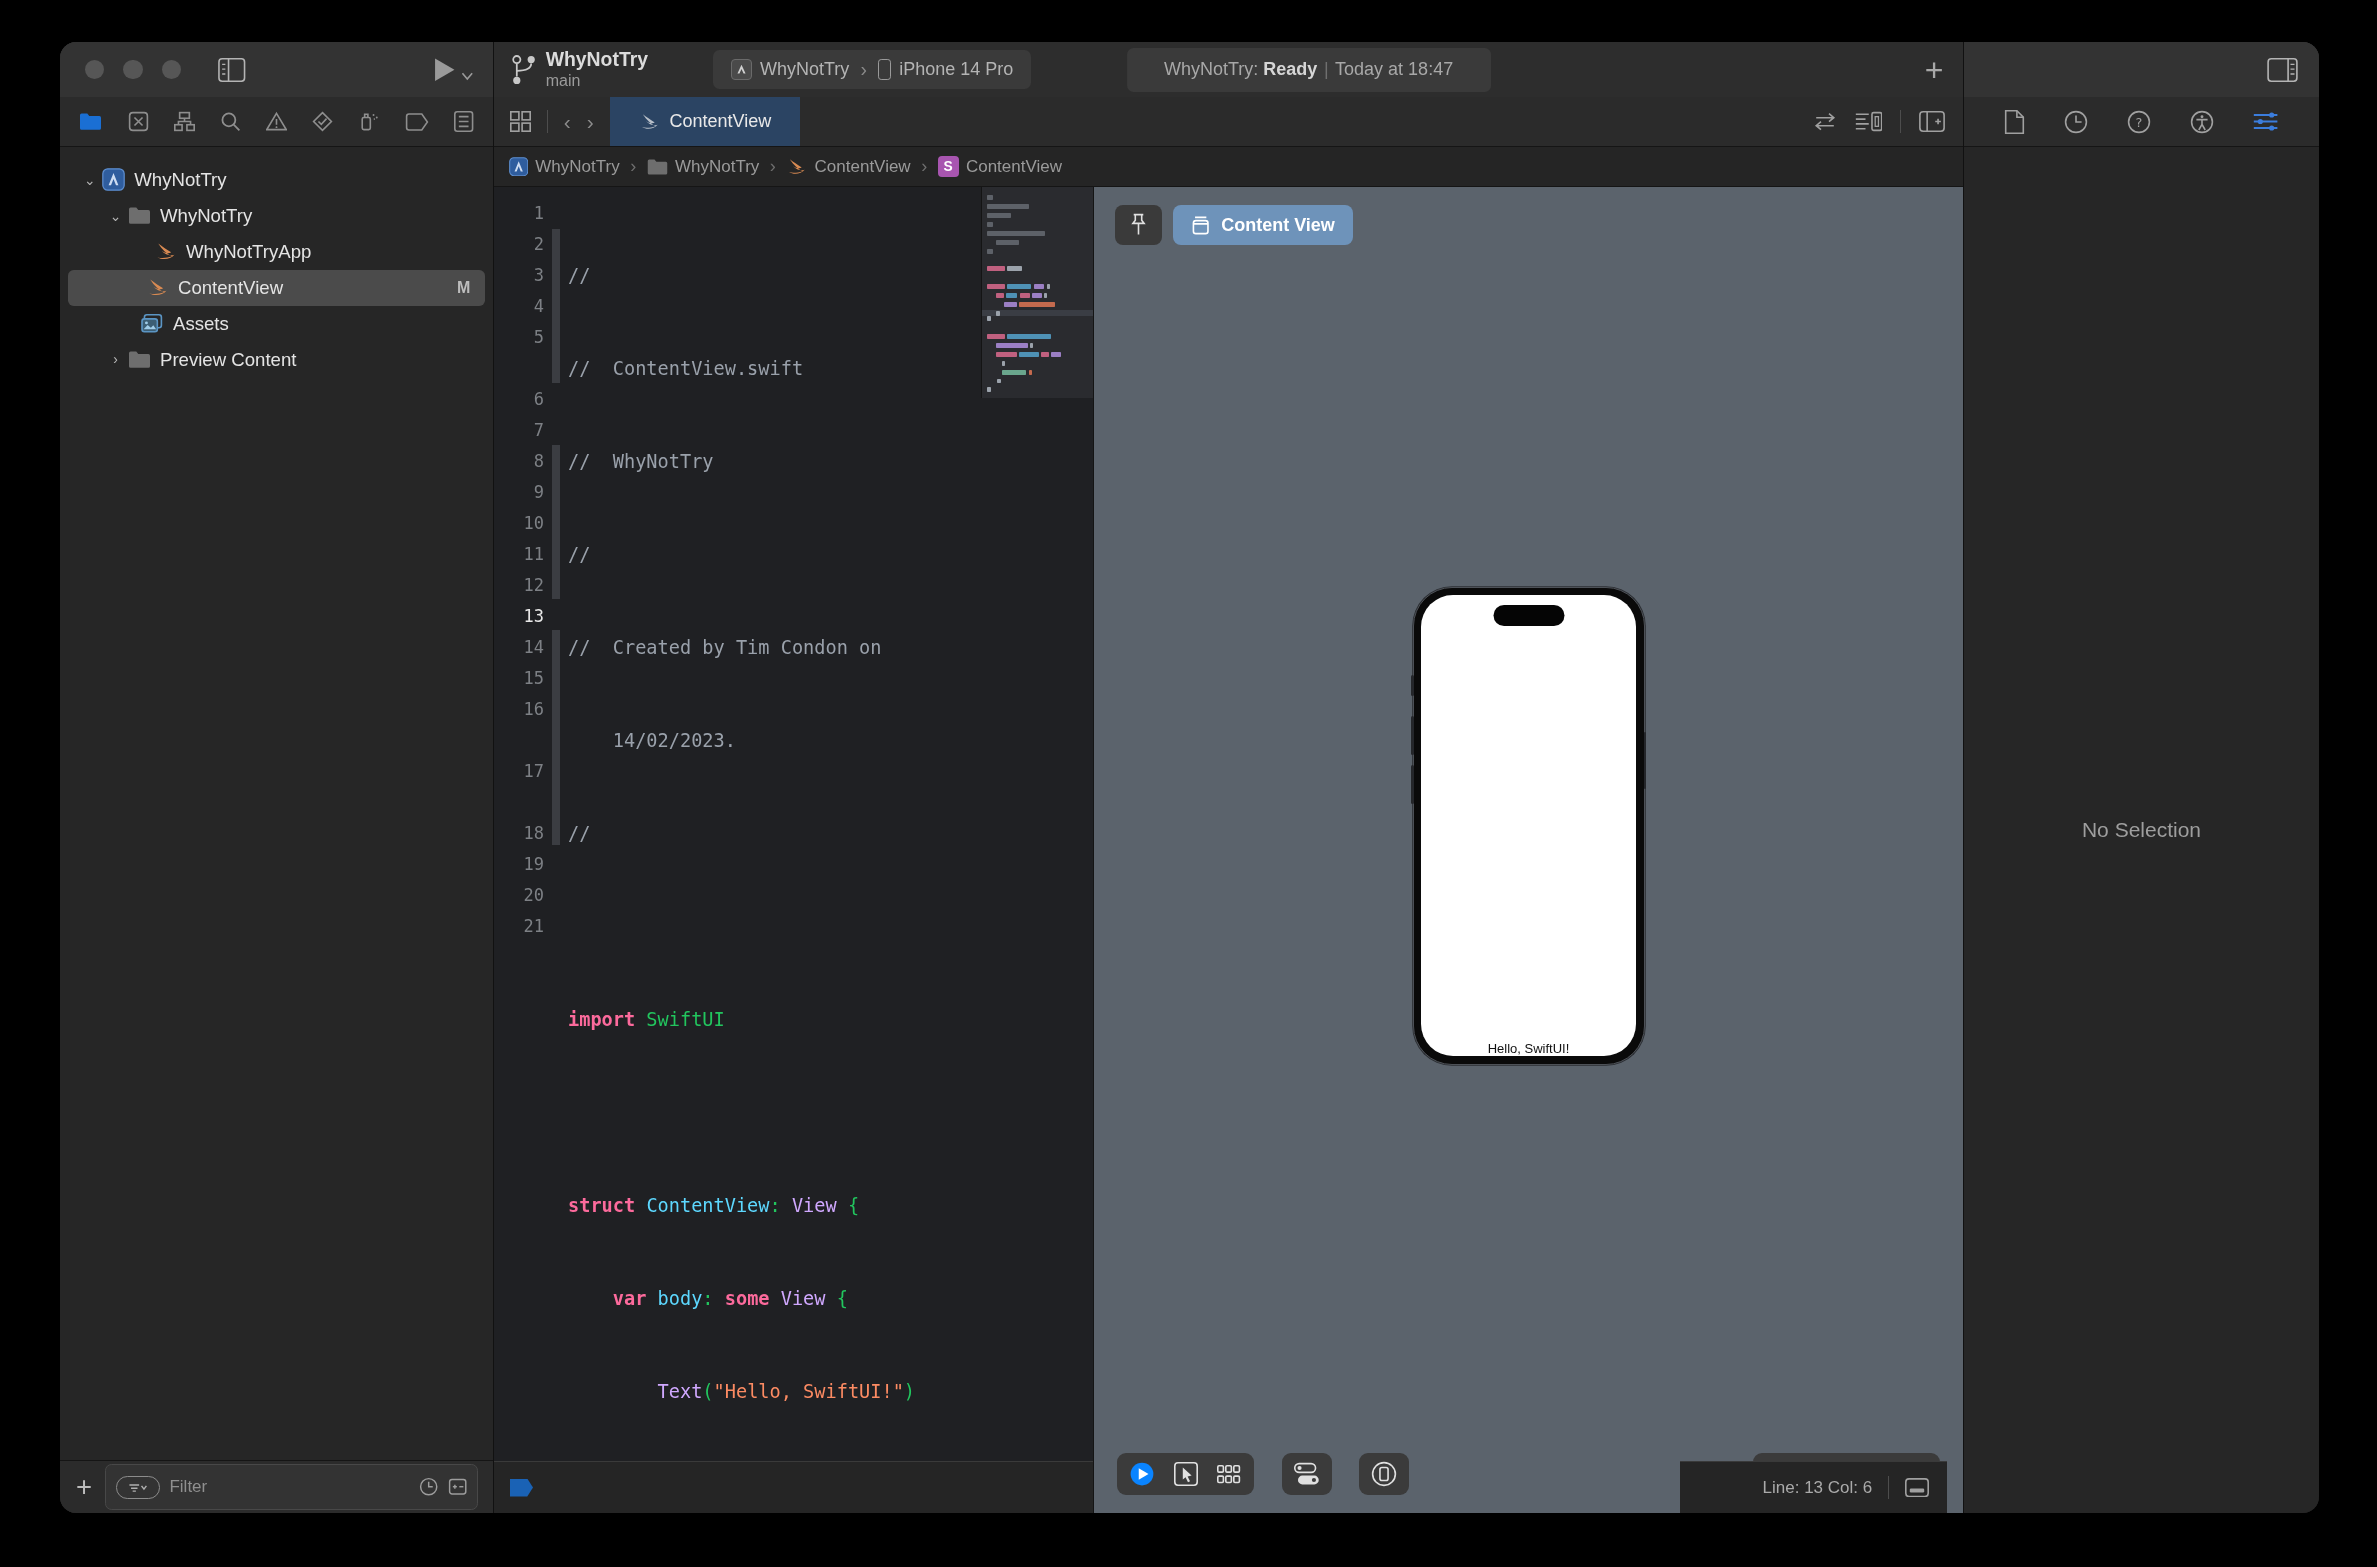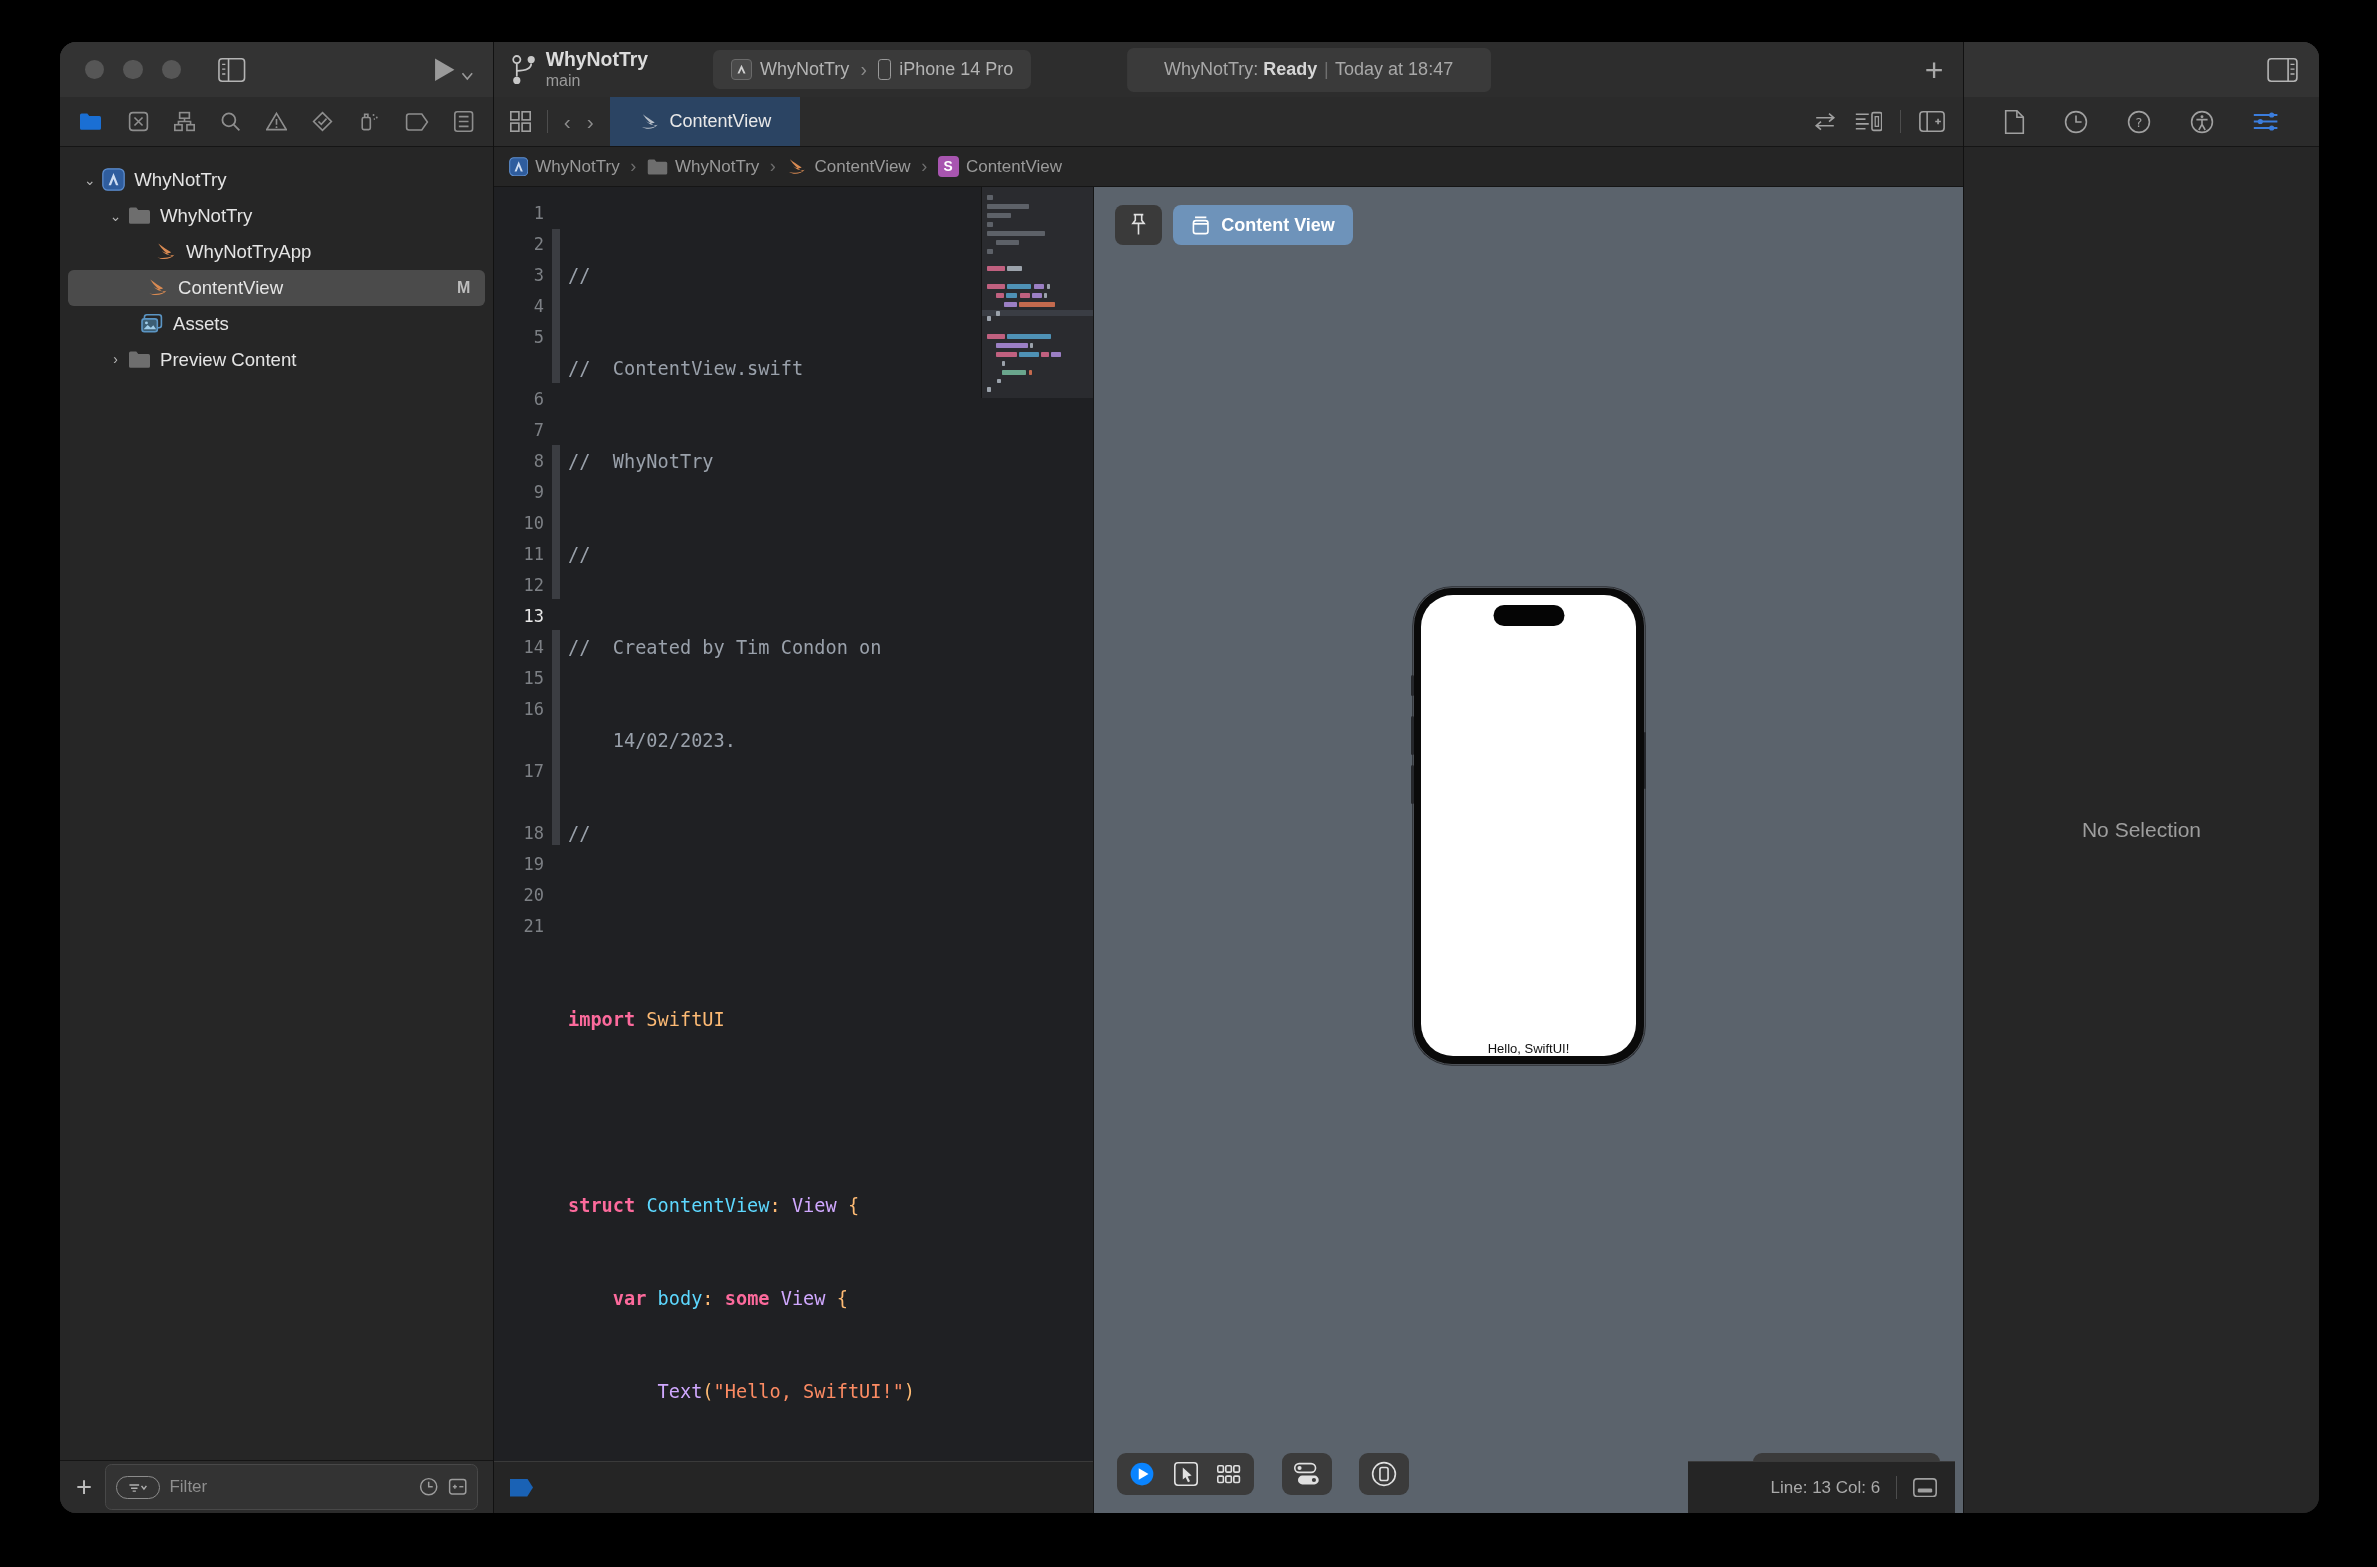--- a/index.html
+++ b/index.html
@@ -232,21 +232,21 @@
     white-space: pre;
     overflow: hidden;
     padding-left: 8px;
   }
   .cline { height: 31px; }
   .cmt { color: #9aa1ab; }
   .kw  { color: #fc6a9c; font-weight: bold; }
   .typ { color: #5dd8ff; }
   .pur { color: #d0a8ff; }
   .str { color: #fc8b63; }
-  .pln { color: #fdba74; }
+  .pln { color: #22c55e; }
   .minimap {
     position: absolute; right: 0; top: 0;
     width: 112px; height: 211px;
     background: #2a2b2f;
     border-left: 0.8px solid #141414;
     padding: 8px 4.9px;
     overflow: hidden;
   }
   .mm-row { height: 5.7px; margin-bottom: 3.2px; display: flex; gap: 2.4px; align-items: center;}
   .mm { height: 4.9px; border-radius: 0.8px; }
@@ -946,21 +946,21 @@
                 <svg width="24" height="24" viewBox="0 0 30 30">
                   <circle cx="12" cy="12" r="9" fill="none" stroke="#e0e0e0" stroke-width="2"></circle>
                   <line x1="8" y1="12" x2="16" y2="12" stroke="#e0e0e0" stroke-width="2"></line>
                   <line x1="12" y1="8" x2="12" y2="16" stroke="#e0e0e0" stroke-width="2"></line>
                   <line x1="18.5" y1="18.5" x2="27" y2="27" stroke="#e0e0e0" stroke-width="2.4"></line>
                 </svg>
               </div>
             </div>
           </div>
 
-          <div style="position:absolute;right:8px;bottom:0;height:52px;width:267px;background:#252525;border-top:0.8px solid #3a3a3a;display:flex;align-items:center;justify-content:flex-end;gap:16px;padding-right:18px;font-size:17px;color:#aaa;">
+          <div style="position:absolute;right:16px;bottom:0;height:52px;width:267px;background:#252525;border-top:0.8px solid #3a3a3a;display:flex;align-items:center;justify-content:flex-end;gap:16px;padding-right:18px;font-size:17px;color:#aaa;">
             <span>Line: 13  Col: 6</span>
             <div class="vline"></div>
             <div>
               <svg width="24" height="19.4" viewBox="0 0 30 24">
                 <rect x="1" y="1" width="28" height="22" rx="4" fill="none" stroke="#a0a0a0" stroke-width="2"></rect>
                 <rect x="6" y="13" width="18" height="5" rx="1.5" fill="#a0a0a0"></rect>
               </svg>
             </div>
           </div>
         </div>

